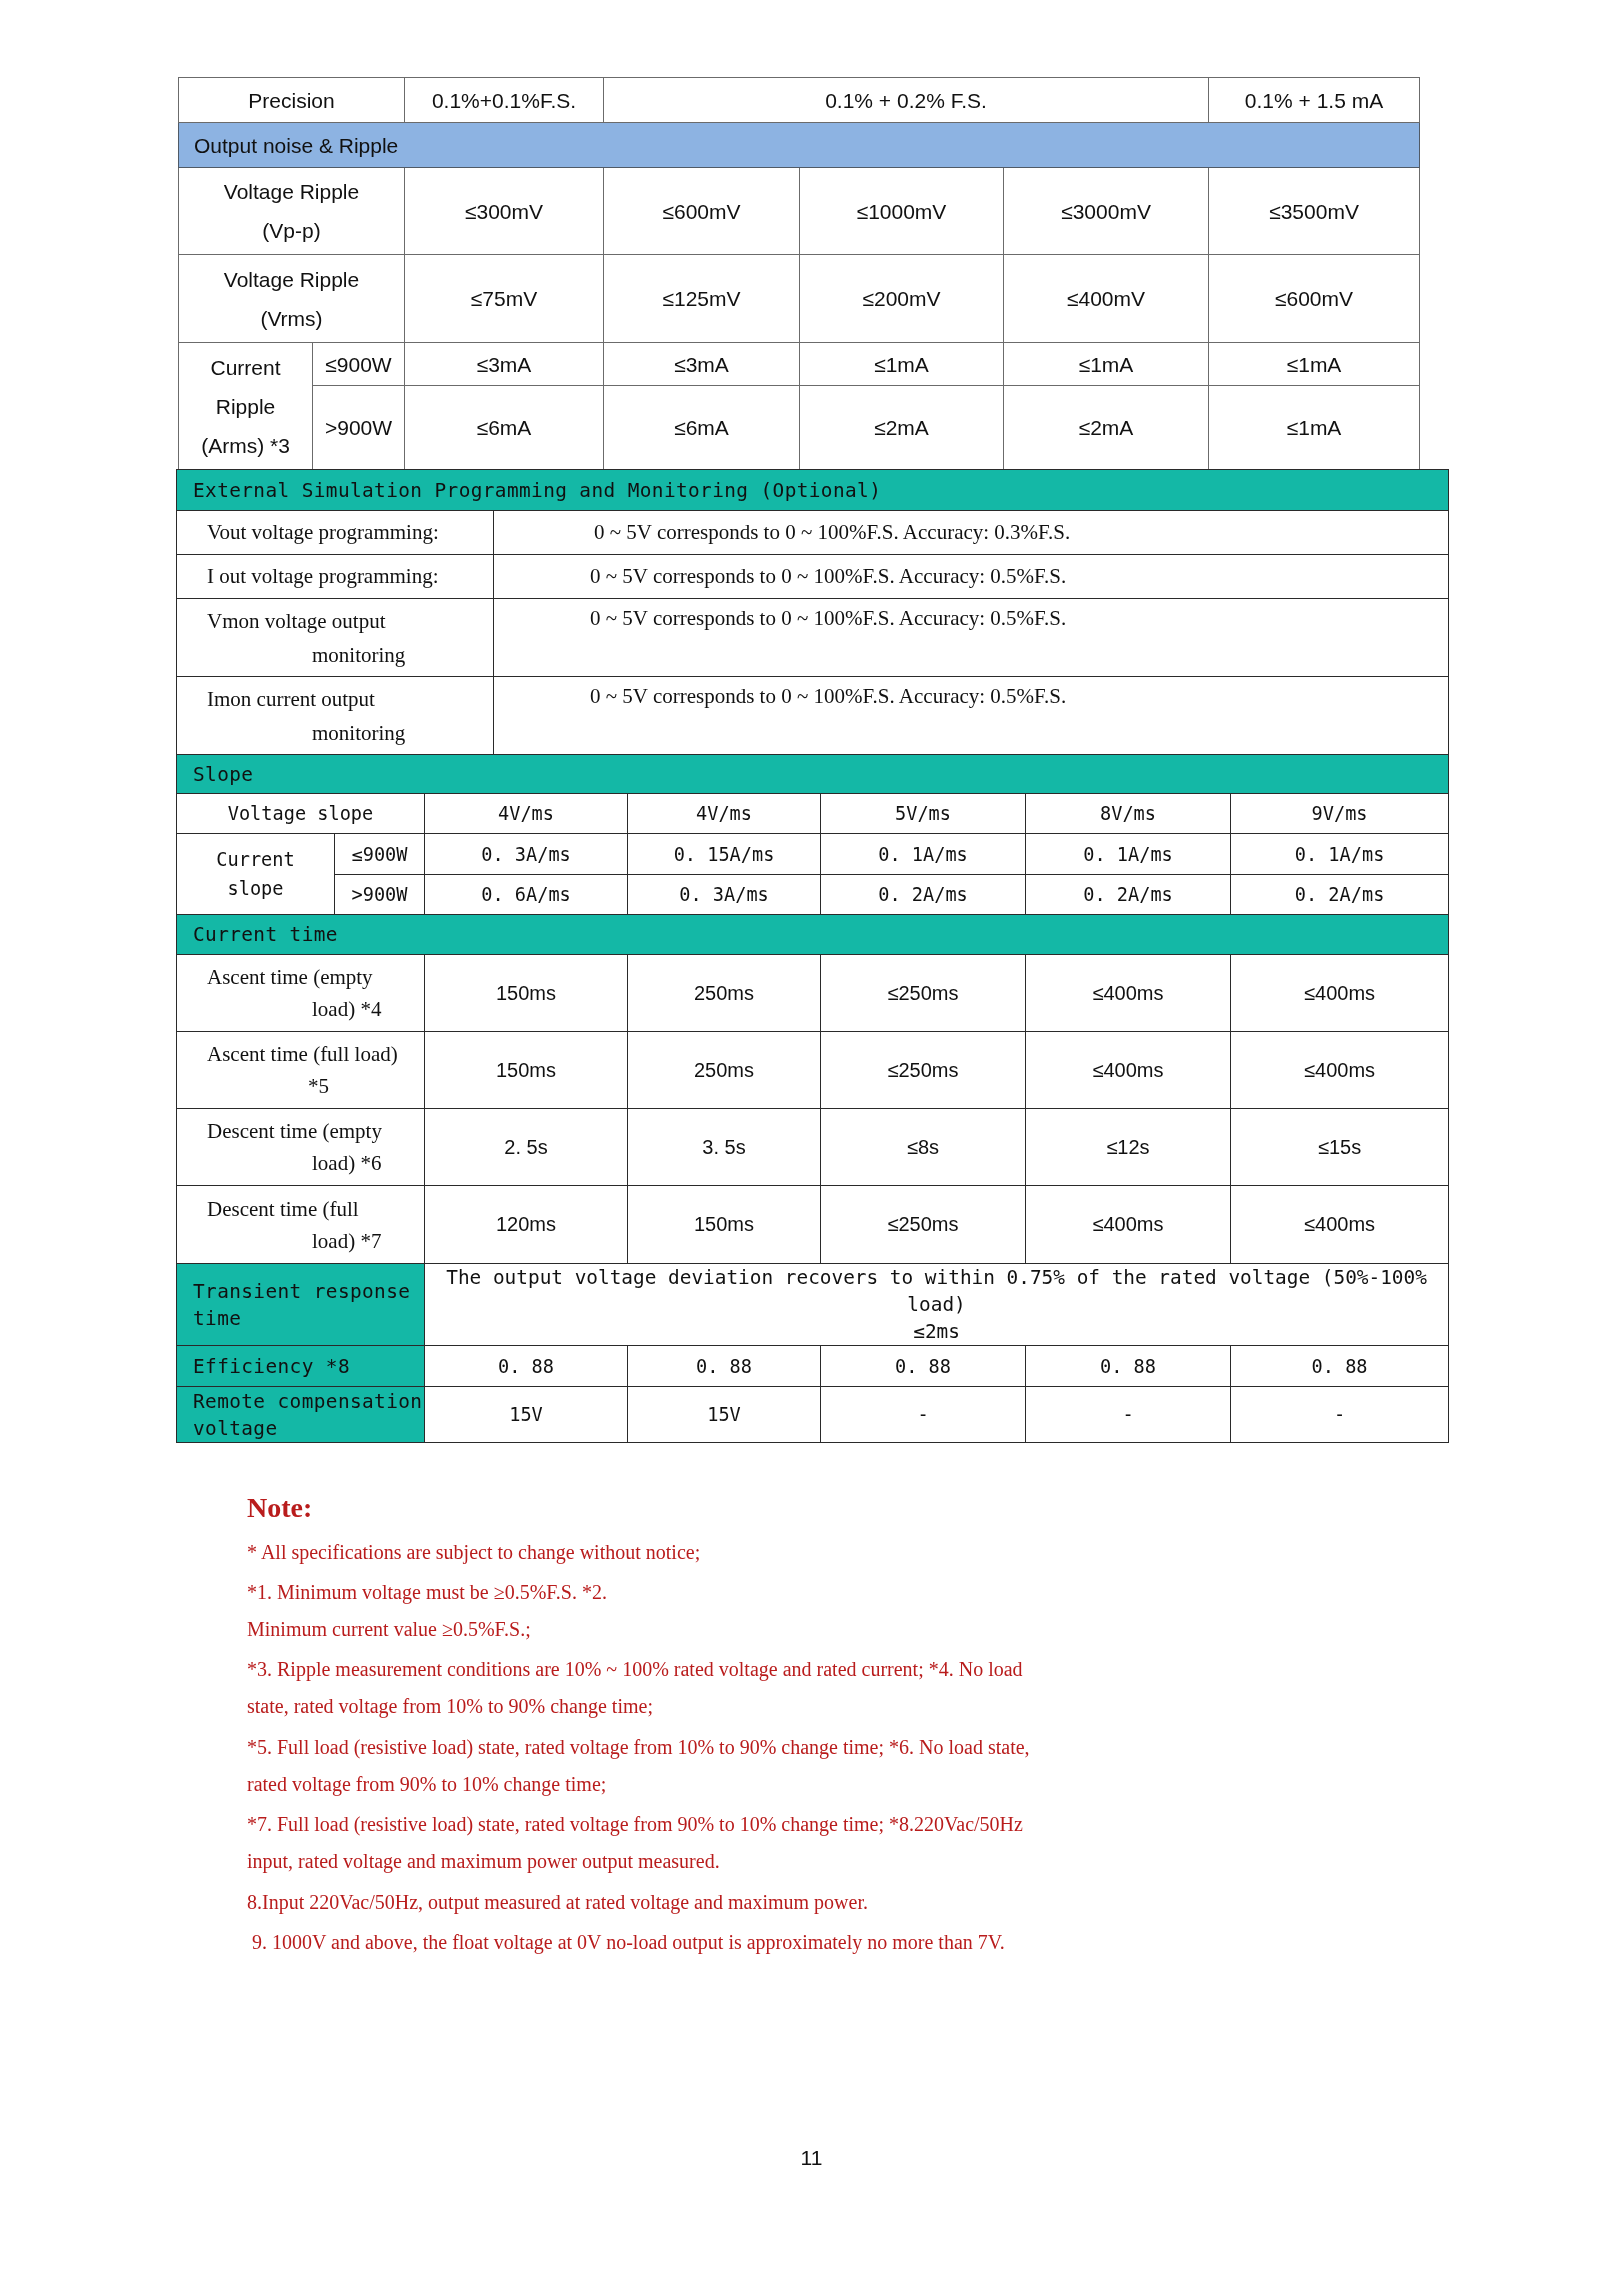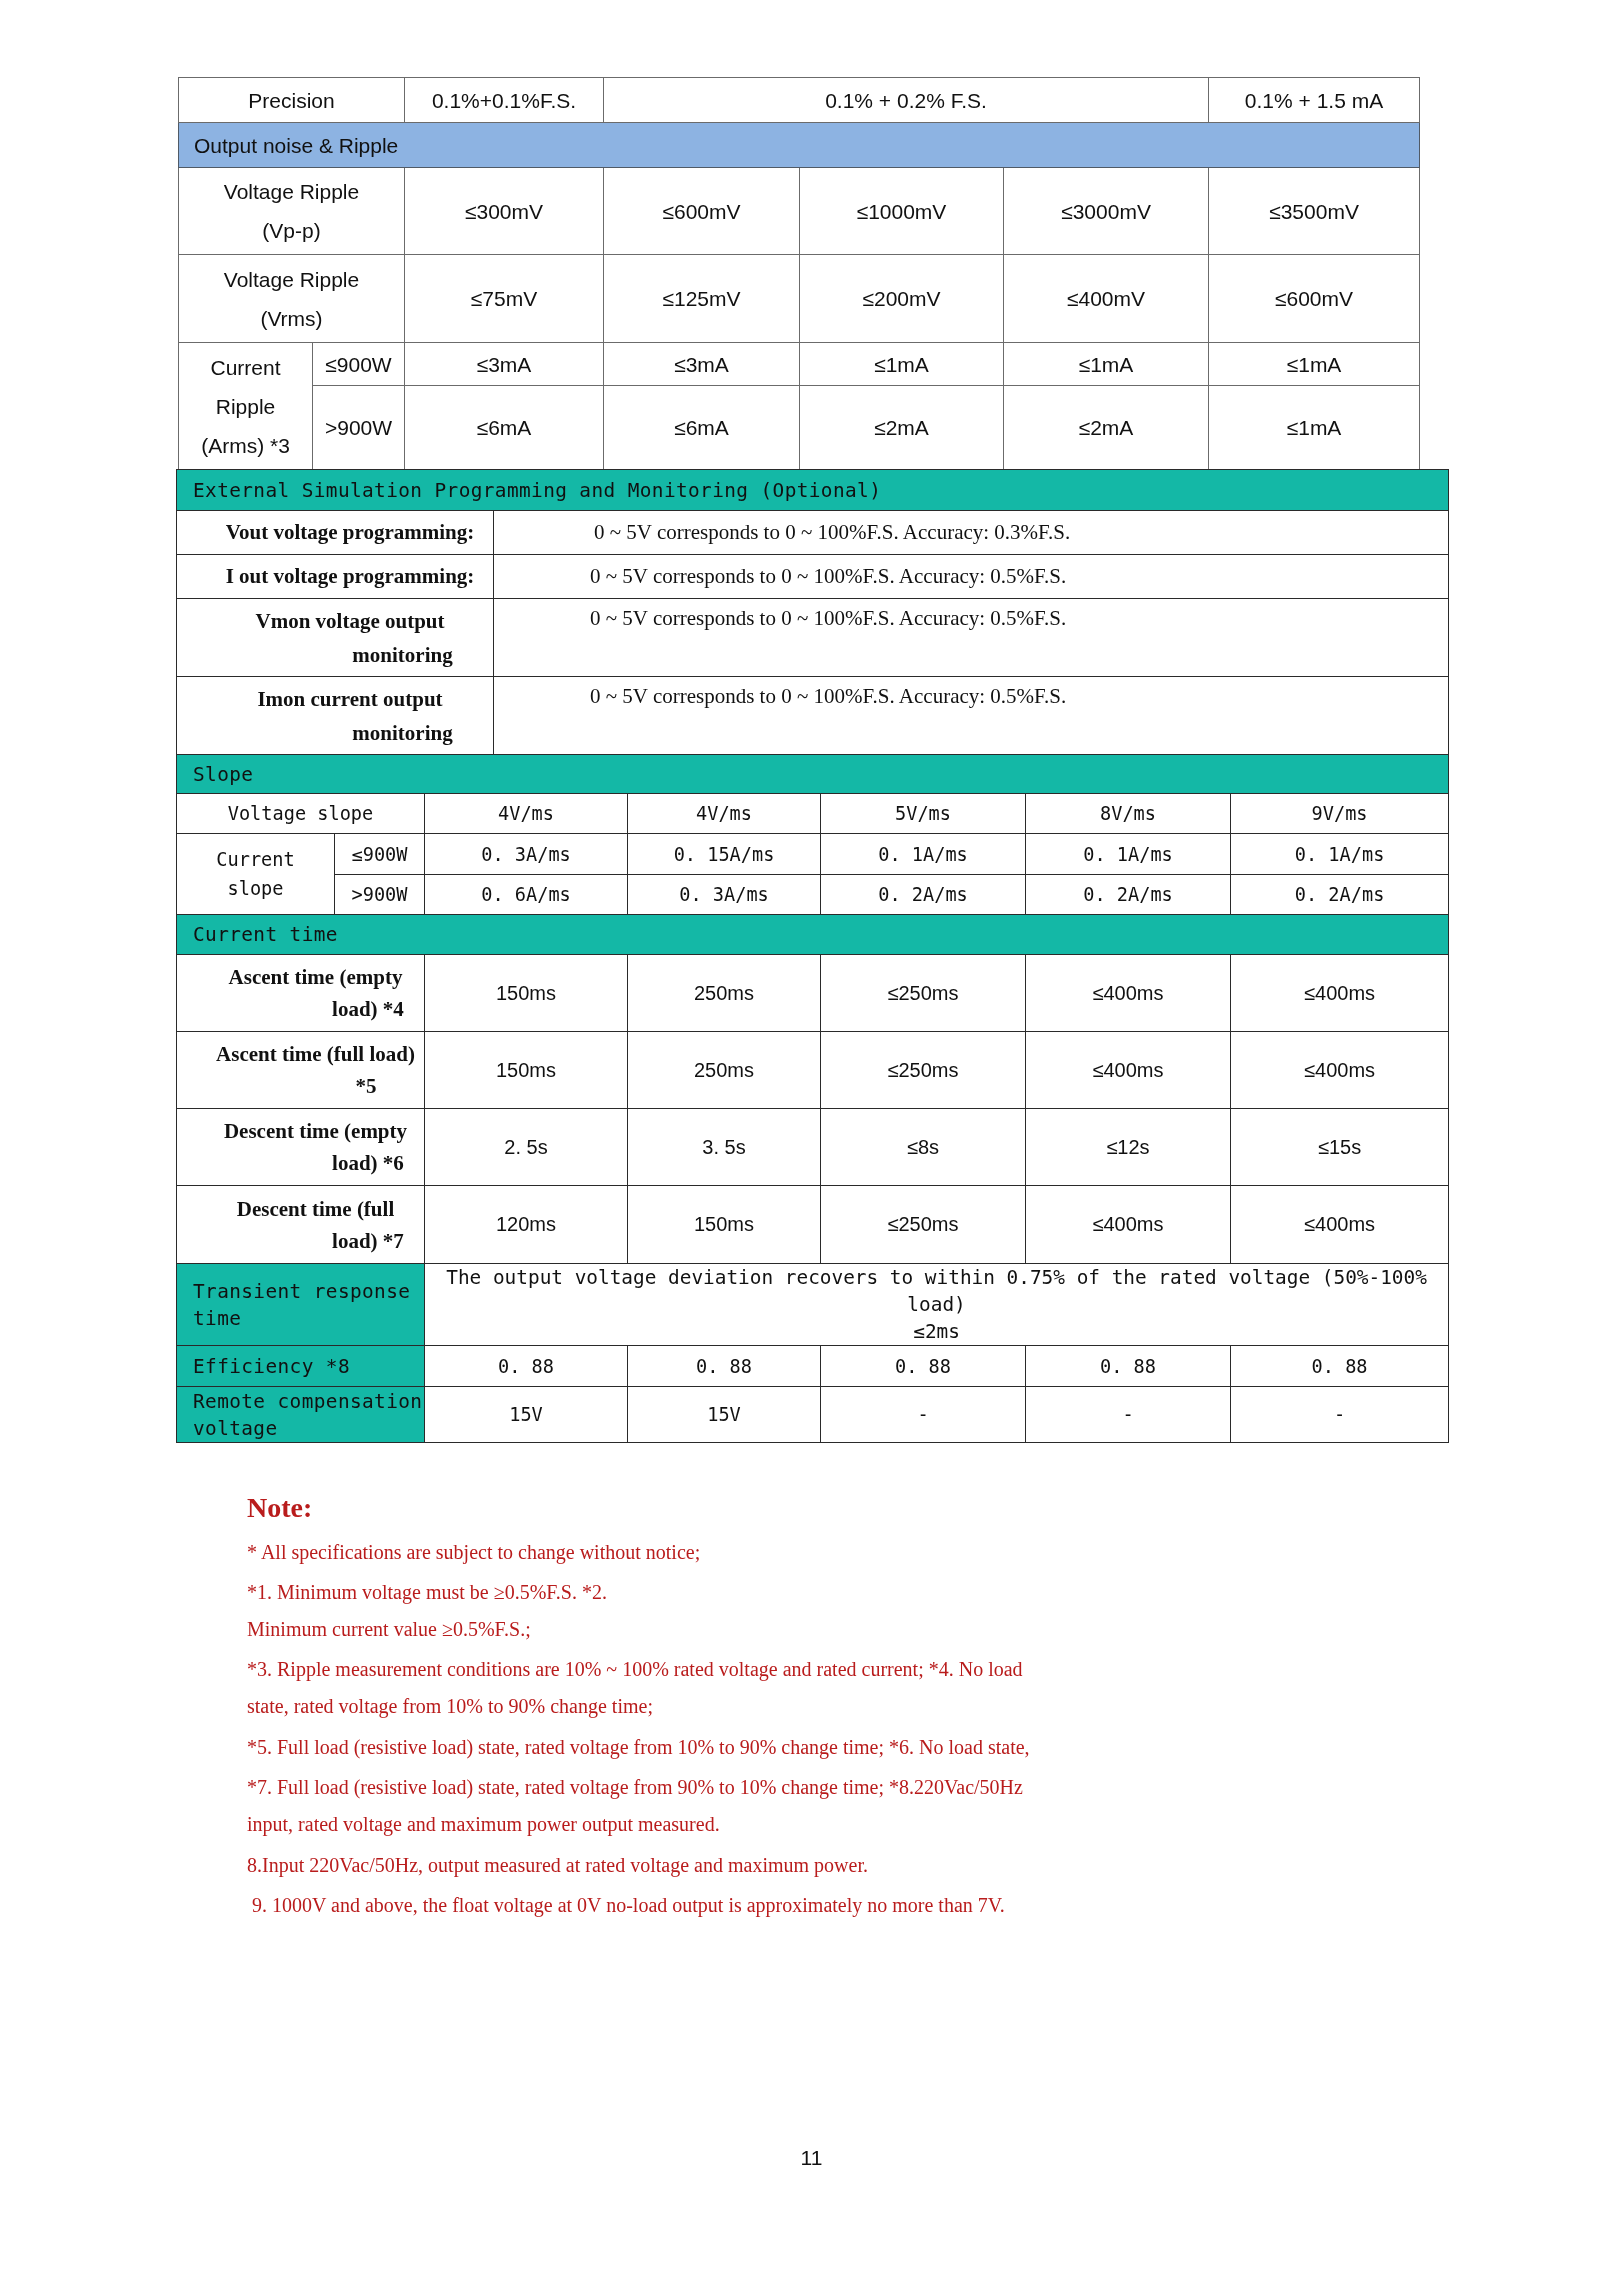--- a/index.html
+++ b/index.html
@@ -14,21 +14,21 @@
   #t1 .hdr td { background:#8db3e2; text-align:left; padding-left:15px; border-color:#505a66; }
 
   
   #t2 { left:176px; top:469px; width:1272px; font-size:21px; }
   #t2 td { border:1.7px solid #2a2a2a; }
   #t2 .hdr td, #t2 .hdr-cell { background:#14b8a6; text-align:left; padding-left:16px;
       font-family:"DejaVu Sans Mono", "Liberation Mono", monospace; font-size:19.4px; letter-spacing:0.4px; }
   #t2 .serif { font-family:"Liberation Serif", serif; font-size:21px; }
   #t2 .sans { font-family:"Liberation Sans", sans-serif; font-size:20px; }
   #t2 .mono { font-family:"DejaVu Sans Mono", "Liberation Mono", monospace; font-size:18.6px; }
-  #t2 .left { text-align:center; padding-left:29px;font-weight:bold; }
+  #t2 .left { text-align:left; padding-left:29px; }
   #t2 .desc { text-align:left; padding-left:98px; vertical-align:top; padding-top:6.8px; }
   .indent2 { display:block; padding-left:105px; }
   .two-line span { display:block; }
 
   
   .notes { position:absolute; left:247px; top:1492px; width:930px; font-family:"Liberation Serif", serif; color:#b91c1c; }
   .notes h3 { margin:0 0 10px 0; font-size:28px; font-weight:bold; }
   .notes p { margin:0; font-size:20px; line-height:37px; }
   .page-number { position:absolute; left:0; width:1623px; top:2146px; text-align:center;
       font-family:"Liberation Sans", sans-serif; font-size:21px; color:#111; }
@@ -258,20 +258,21 @@
     </table>
 
   <div class="notes">
     <h3>Note:</h3>
     <p>* All specifications are subject to change without notice;</p>
     <p style="margin-top:3px">*1. Minimum voltage must be ≥0.5%F.S. *2.</p>
     <p>Minimum current value ≥0.5%F.S.;</p>
     <p style="margin-top:3.4px">*3. Ripple measurement conditions are 10% ~ 100% rated voltage and rated current; *4. No load</p>
     <p>state, rated voltage from 10% to 90% change time;</p>
     <p style="margin-top:3.4px">*5. Full load (resistive load) state, rated voltage from 10% to 90% change time; *6. No load state,</p>
+    <p>rated voltage from 90% to 10% change time;</p>
     <p style="margin-top:3.4px">*7. Full load (resistive load) state, rated voltage from 90% to 10% change time; *8.220Vac/50Hz</p>
     <p>input, rated voltage and maximum power output measured.</p>
     <p style="margin-top:3.4px">8.Input 220Vac/50Hz, output measured at rated voltage and maximum power.</p>
     <p style="margin-top:3.4px;white-space:pre"> 9. 1000V and above, the float voltage at 0V no-load output is approximately no more than 7V.</p>
   </div>
 
   <div class="page-number">11</div>
 </div>
 
 

